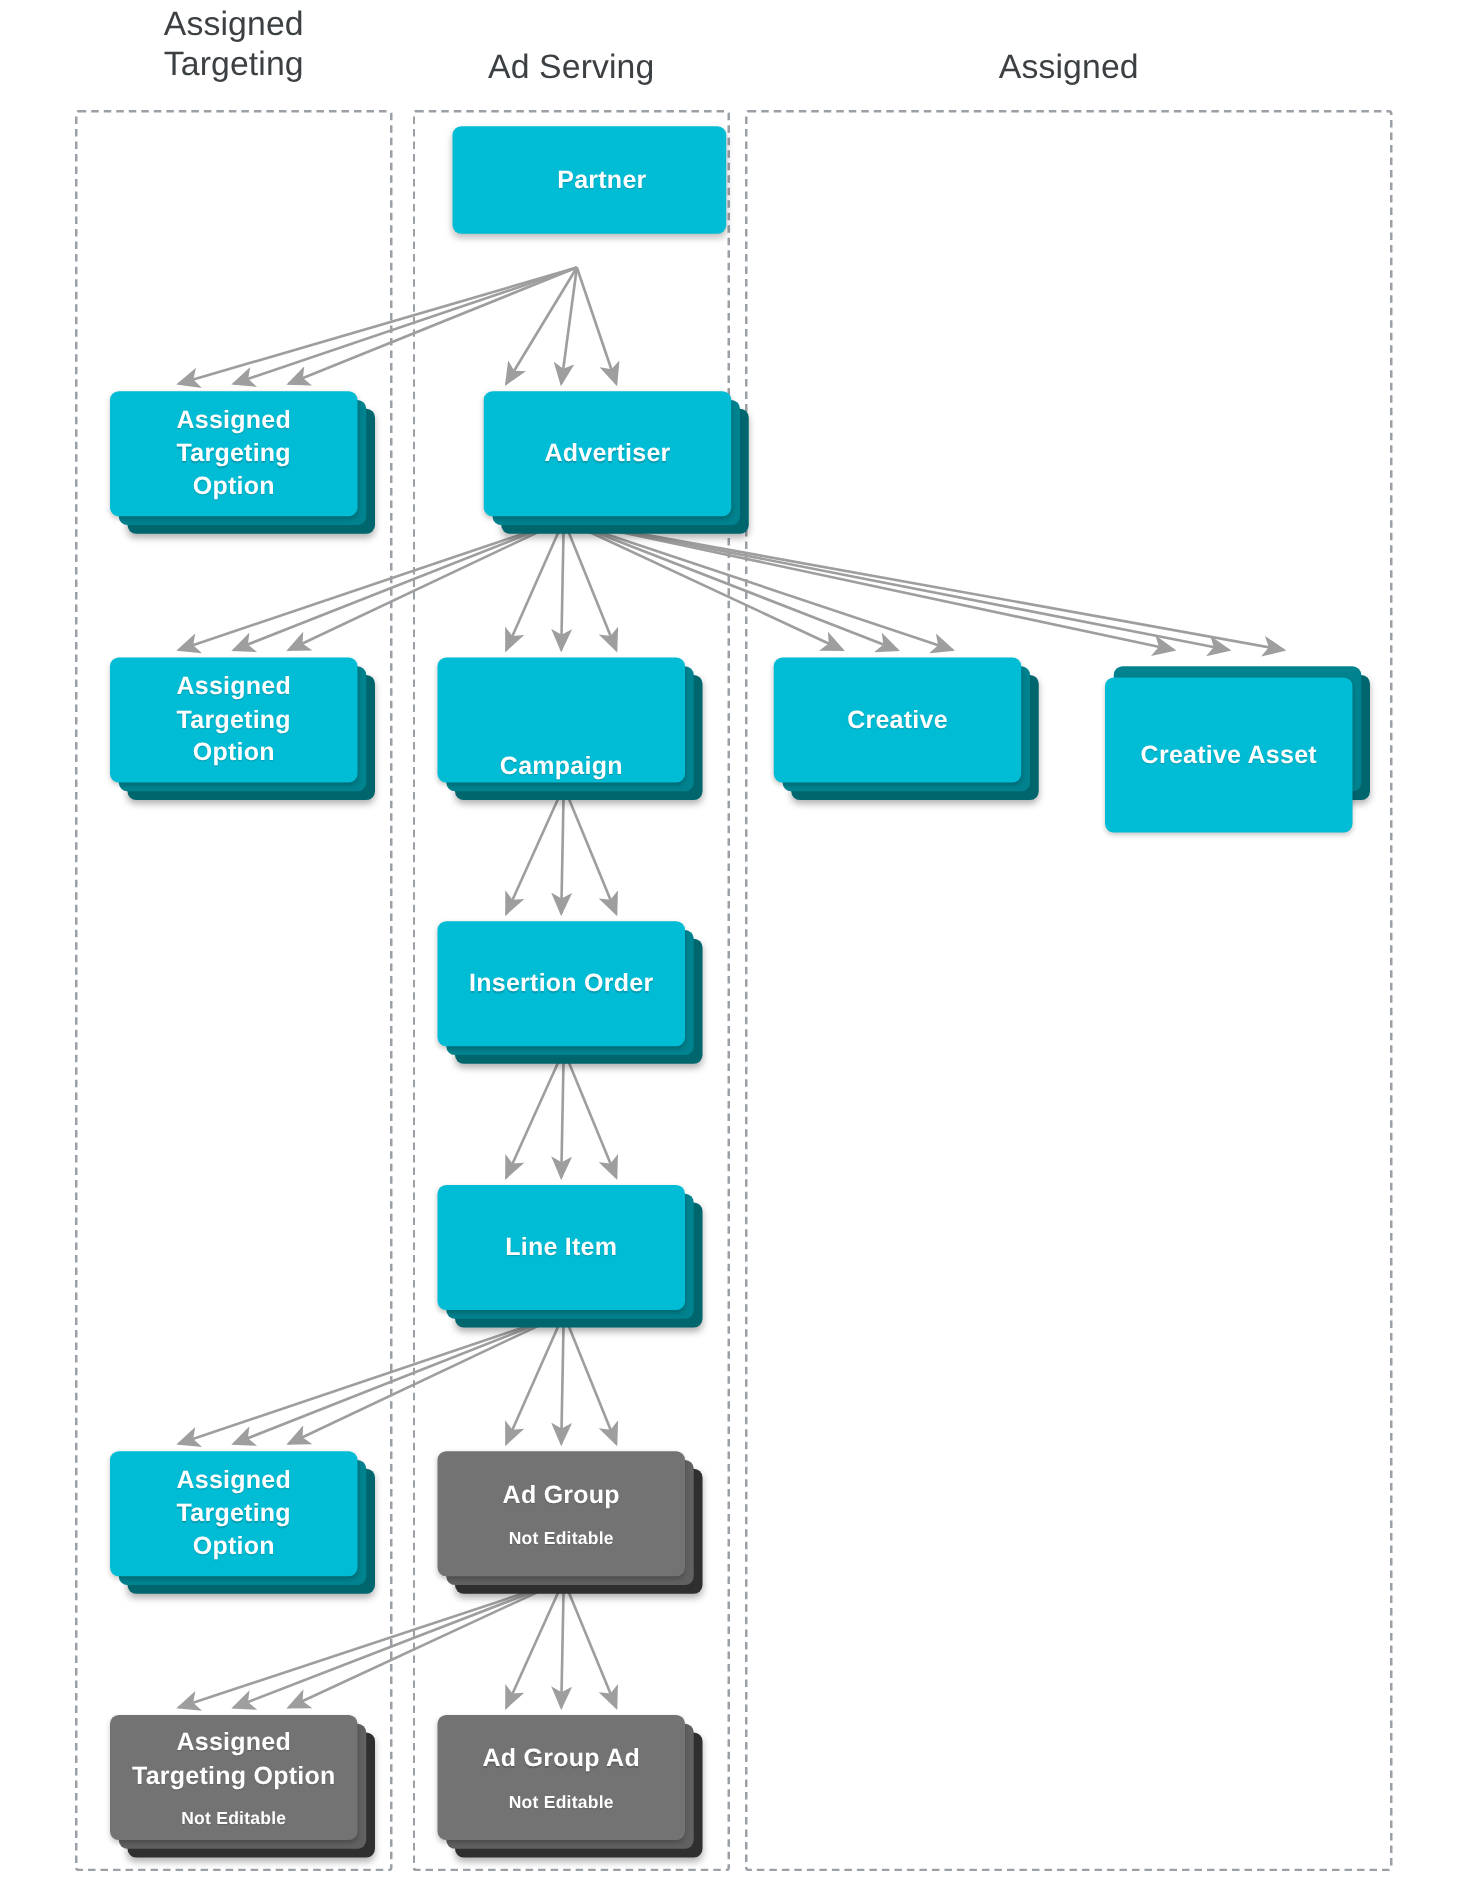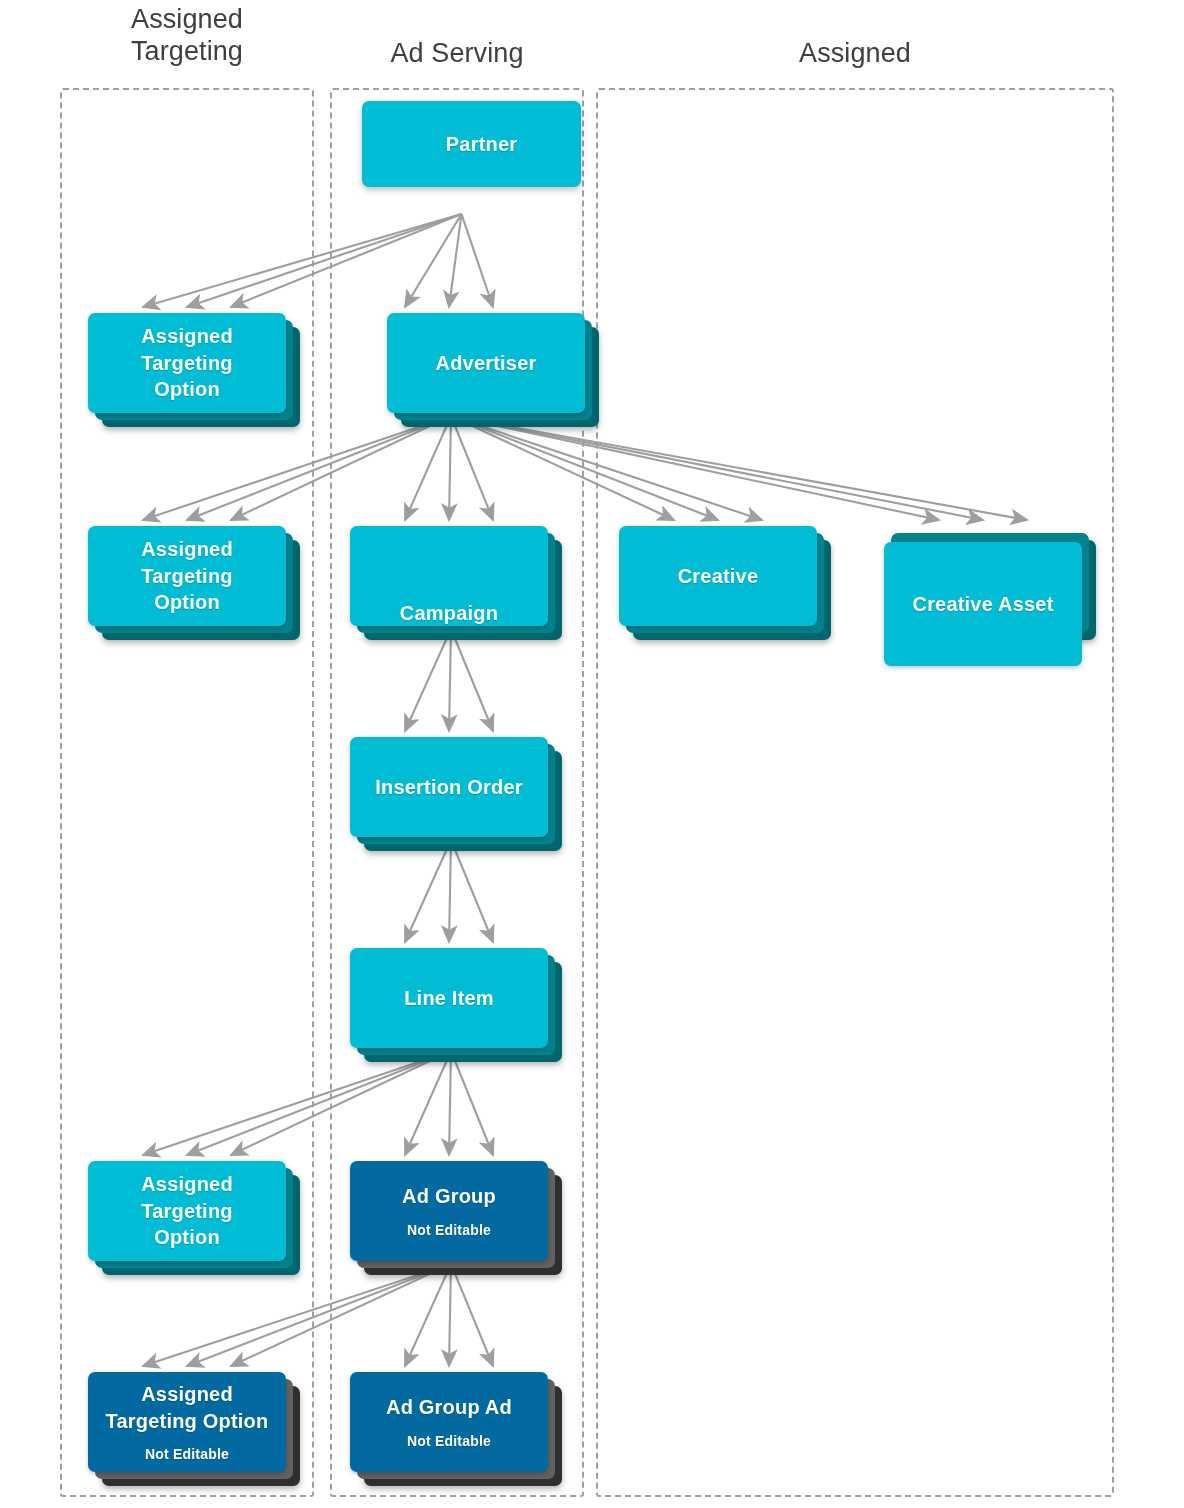--- a/index.html
+++ b/index.html
@@ -80,21 +80,21 @@
     letter-spacing:.2px;
     text-shadow:0 1px 1px rgba(0,0,0,.18);
   }
 
   
   .cyan .front{ background:#00bcd4; box-shadow:0 2px 4px rgba(0,0,0,.22); }
   .cyan .mid  { background:#00838f; }
   .cyan .back { background:#00666e; box-shadow:0 3px 6px rgba(0,0,0,.3); }
 
   
-  .gray .front{ background:#0369a1; box-shadow:0 2px 4px rgba(0,0,0,.22); }
+  .gray .front{ background:#737373; box-shadow:0 2px 4px rgba(0,0,0,.22); }
   .gray .mid  { background:#616161; }
   .gray .back { background:#2f2f2f; box-shadow:0 3px 6px rgba(0,0,0,.3); }
 
   
   .single .front{ background:#00bcd4; box-shadow:0 3px 6px rgba(0,0,0,.25); }
 </style>
 </head>
 <body>
 
 <div id="canvas">

